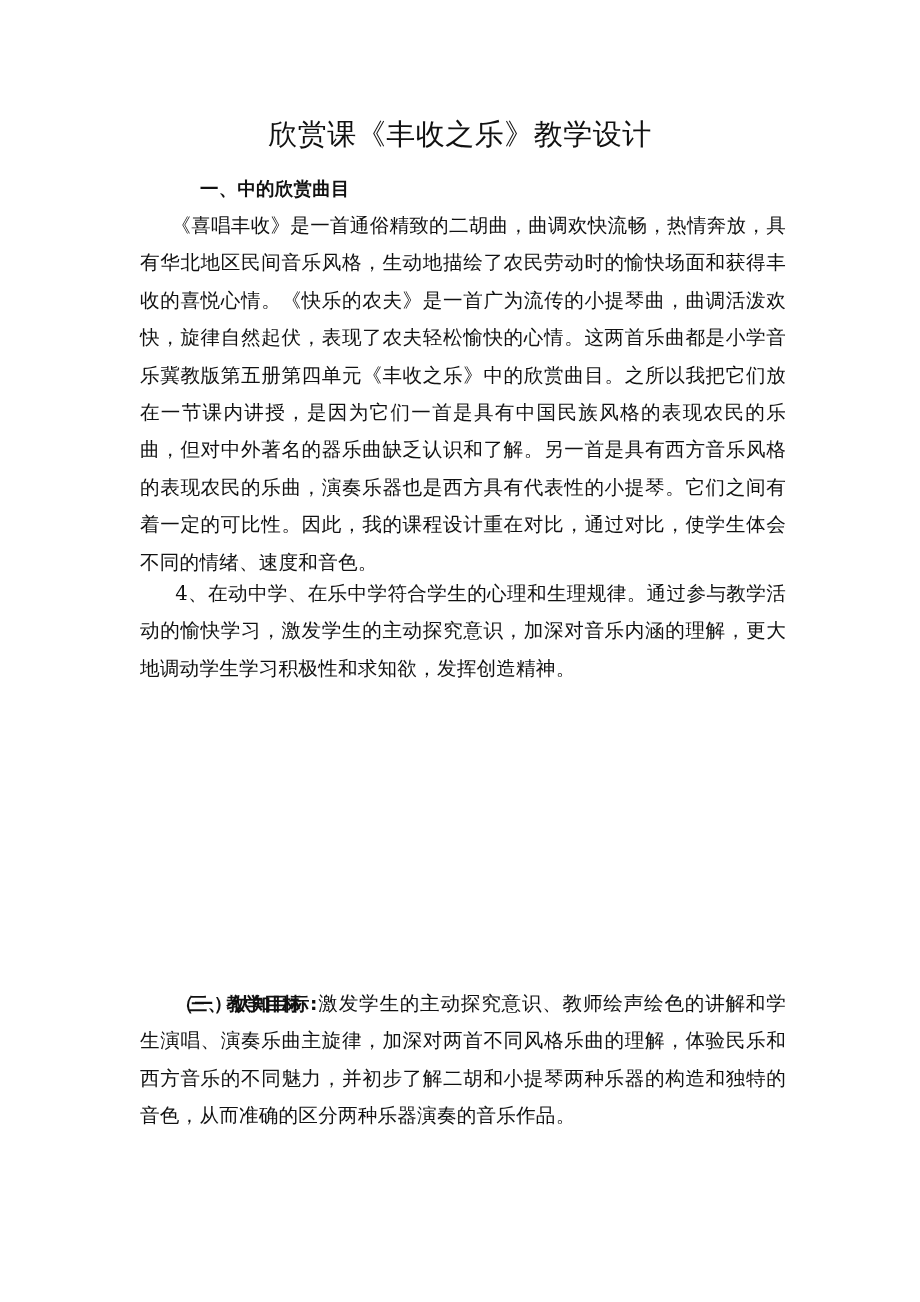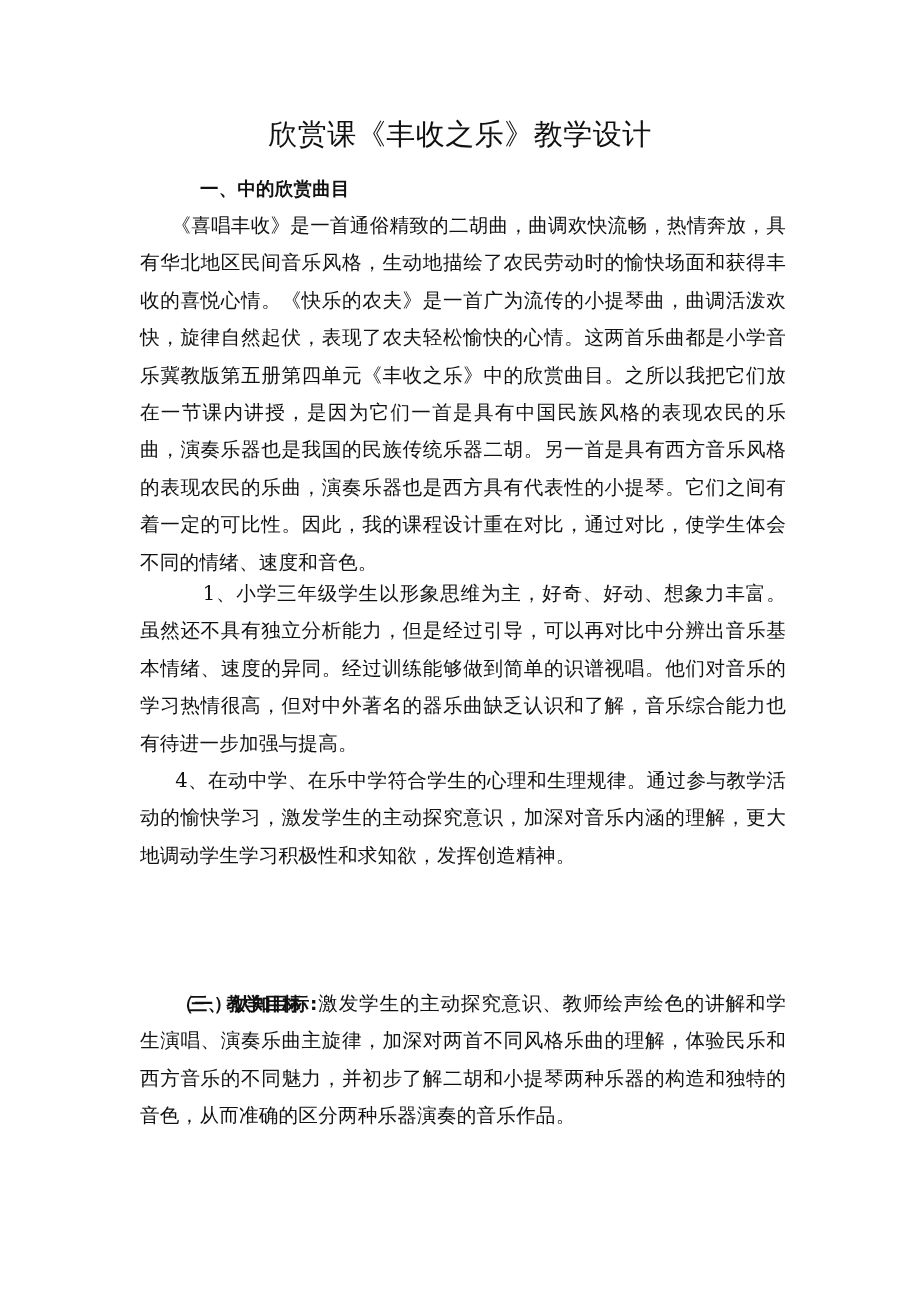--- a/index.html
+++ b/index.html
@@ -61,25 +61,24 @@
   </style>
 </head>
 <body>
 
 <div class="page">
 
   <h1 class="title">欣赏课《丰收之乐》教学设计</h1>
 
   <div class="body heading h1">一、中的欣赏曲目</div>
   <div class="body" style="top:207px;">
-    <p class="ind2" style="text-indent:1.6em;">《喜唱丰收》是一首通俗精致的二胡曲，曲调欢快流畅，热情奔放，具有华北地区民间音乐风格，生动地描绘了农民劳动时的愉快场面和获得丰收的喜悦心情。《快乐的农夫》是一首广为流传的小提琴曲，曲调活泼欢快，旋律自然起伏，表现了农夫轻松愉快的心情。这两首乐曲都是小学音乐冀教版第五册第四单元《丰收之乐》中的欣赏曲目。之所以我把它们放在一节课内讲授，是因为它们一首是具有中国民族风格的表现农民的乐曲，演奏乐器也是我国的民族传统乐器二胡。另一首是具有西方音乐风格的表现农民的乐曲，演奏乐器也是西方具有代表性的小提琴。它们之间有着一定的可比性。因此，我的课程设计重在对比，通过对比，使学生体会不同的情绪、速度和音色。</p>
+    <p class="ind2" style="text-indent:1.6em;">《喜唱丰收》是一首通俗精致的二胡曲，曲调欢快流畅，热情奔放，具有华北地区民间音乐风格，生动地描绘了农民劳动时的愉快场面和获得丰收的喜悦心情。《快乐的农夫》是一首广为流传的小提琴曲，曲调活泼欢快，旋律自然起伏，表现了农夫轻松愉快的心情。这两首乐曲都是小学音乐冀教版第五册第四单元《丰收之乐》中的欣赏曲目。之所以我把它们放在一节课内讲授，是因为它们一首是具有中国民族风格的表现农民的乐曲，但对中外著名的器乐曲缺乏认识和了解。另一首是具有西方音乐风格的表现农民的乐曲，演奏乐器也是西方具有代表性的小提琴。它们之间有着一定的可比性。因此，我的课程设计重在对比，通过对比，使学生体会不同的情绪、速度和音色。</p>
   </div>
 
   <div class="body" style="top:575px;">
-    <p style="text-indent:3.2em;">1、小学三年级学生以形象思维为主，好奇、好动、想象力丰富。虽然还不具有独立分析能力，但是经过引导，可以再对比中分辨出音乐基本情绪、速度的异同。经过训练能够做到简单的识谱视唱。他们对音乐的学习热情很高，但对中外著名的器乐曲缺乏认识和了解，音乐综合能力也有待进一步加强与提高。</p>
     <p style="text-indent:1.8em;">4、在动中学、在乐中学符合学生的心理和生理规律。通过参与教学活动的愉快学习，激发学生的主动探究意识，加深对音乐内涵的理解，更大地调动学生学习积极性和求知欲，发挥创造精神。</p>
   </div>
 
   <div class="body heading h3">三、教学目标</div>
   <div class="body" style="top:985px;">
     <p style="text-indent:1.8em;">
       <span class="bold-inline">（一）认知目标:</span><span>激发学生的主动探究意识、教师绘声绘色的讲解和学生演唱、演奏乐曲主旋律，加深对两首不同风格乐曲的理解，体验民乐和西方音乐的不同魅力，并初步了解二胡和小提琴两种乐器的构造和独特的音色，从而准确的区分两种乐器演奏的音乐作品。</span>
     </p>
   </div>
 

